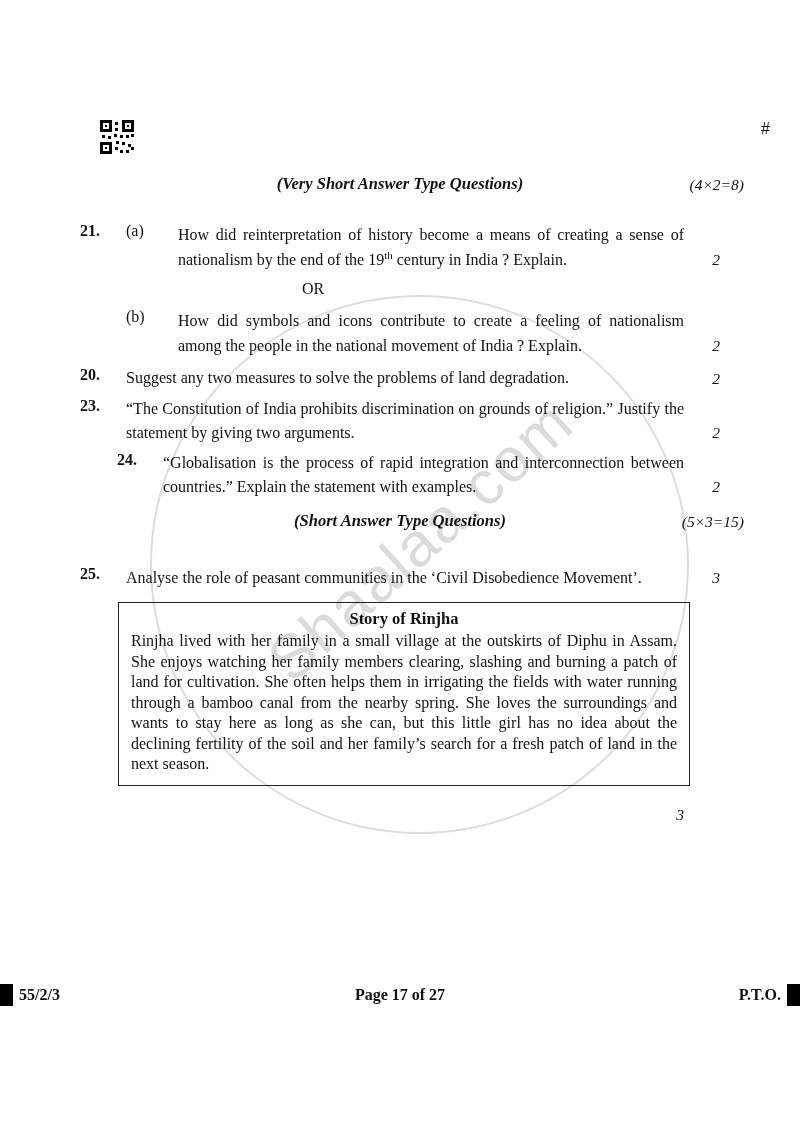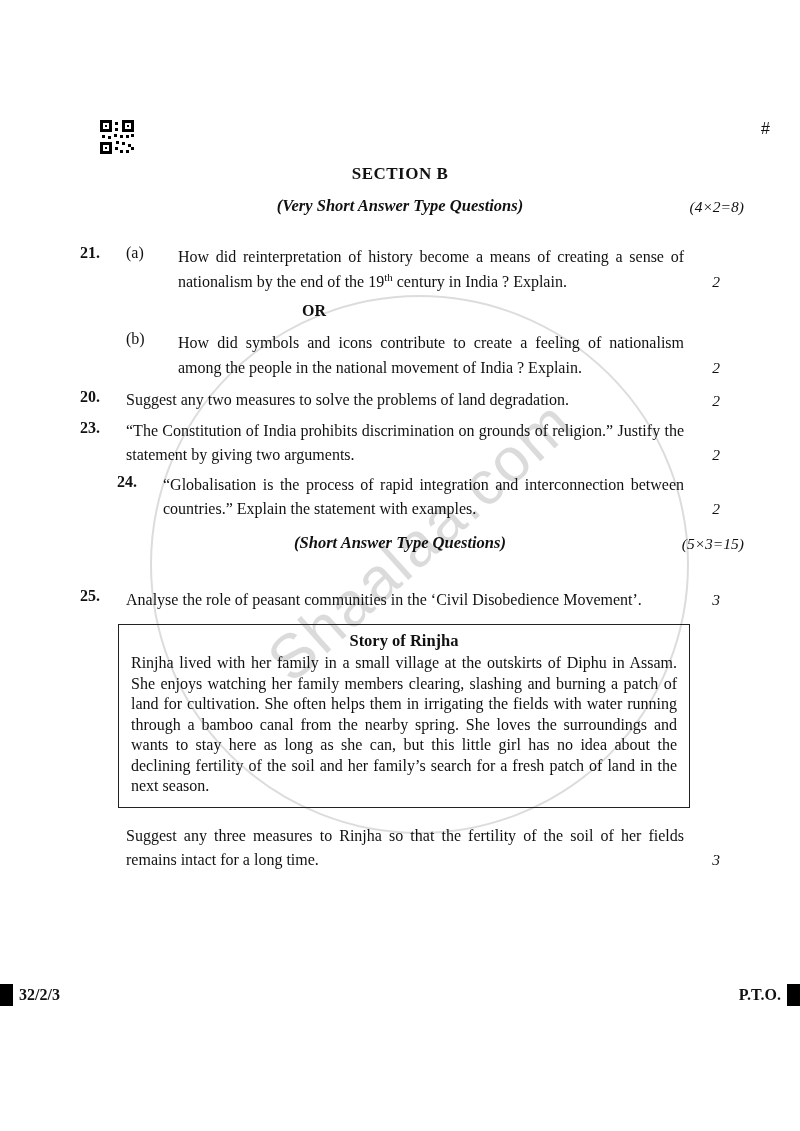--- a/index.html
+++ b/index.html
@@ -74,21 +74,21 @@
     line-height:25px;
     text-align:justify;
     text-justify:inter-word;
   }
   .qtext-tight { line-height:24px; }
   .qmarks {
     font-style:italic; font-size:15.5px;
     text-align:right; align-self:end;
     line-height:25px;
   }
-  .or-row { font-weight:bold; font-size:16px; padding-left:222px; margin:8px 0 10px 0; }
+  .or-row { font-weight:normal; font-size:16px; padding-left:222px; margin:8px 0 10px 0; }
   sup { font-size:11px; line-height:0; }
   
   .story-box {
     margin:10px 2px 0 38px;
     margin-right:30px;
     border:1.5px solid #222;
     padding:6px 12px 10px 12px;
   }
   .story-title { text-align:center; font-weight:bold; font-size:16.5px; margin-bottom:2px; }
   .story-text {
@@ -149,21 +149,20 @@
           <rect x="28" y="24" width="3" height="3" fill="#000"></rect>
           <rect x="15" y="27" width="3" height="3" fill="#000"></rect>
           <rect x="20" y="30" width="3" height="3" fill="#000"></rect>
           <rect x="26" y="30" width="3" height="3" fill="#000"></rect>
           <rect x="31" y="27" width="3" height="3" fill="#000"></rect>
         </svg>
       </div>
       <div class="hash">#</div>
     </div>
 
-    <div class="section-title" style="margin-top:2px;">SECTION B</div>
     <div class="subtitle-row">
       <span class="subtitle">(Very Short Answer Type Questions)</span>
       <span class="marks-scheme">(4×2=8)</span>
     </div>
 
     <div class="qblock">
       <div class="qrow">
         <span class="qnum">21.</span>
         <span class="qpart">(a)</span>
         <div class="qtext"><span>How did reinterpretation of history become a means of creating a sense of nationalism by the end of the 19</span><sup>th</sup><span> century in India ? Explain.</span></div>
@@ -209,31 +208,31 @@
       <span class="qmarks">3</span>
     </div>
 
     <div class="qblock" style="margin-top:12px;">
       <div class="story-box">
         <div class="story-title">Story of Rinjha</div>
         <div class="story-text">Rinjha lived with her family in a small village at the outskirts of Diphu in Assam. She enjoys watching her family members clearing, slashing and burning a patch of land for cultivation. She often helps them in irrigating the fields with water running through a bamboo canal from the nearby spring. She loves the surroundings and wants to stay here as long as she can, but this little girl has no idea about the declining fertility of the soil and her family’s search for a fresh patch of land in the next season.</div>
       </div>
       <div class="qrow nopart after-box">
         <span class="qnum"></span>
-        <div class="qtext qtext-tight">Suggest any three measures to Rinjha so that the fertility of the soil of her fields remains intact for a long time.</div>
         <span class="qmarks">3</span>
       </div>
     </div>
 
   </div>
 
   <div class="footer">
+    <div class="footer-center">Page 17 of 27</div>
     <div class="footer-left">
       <span class="ink-bar"></span>
-      <span>32/2/3</span>
+      <span>55/2/3</span>
     </div>
     <div class="footer-right">
       <span>P.T.O.</span>
       <span class="ink-bar"></span>
     </div>
   </div>
 
 </div>
 
 </body></html>

